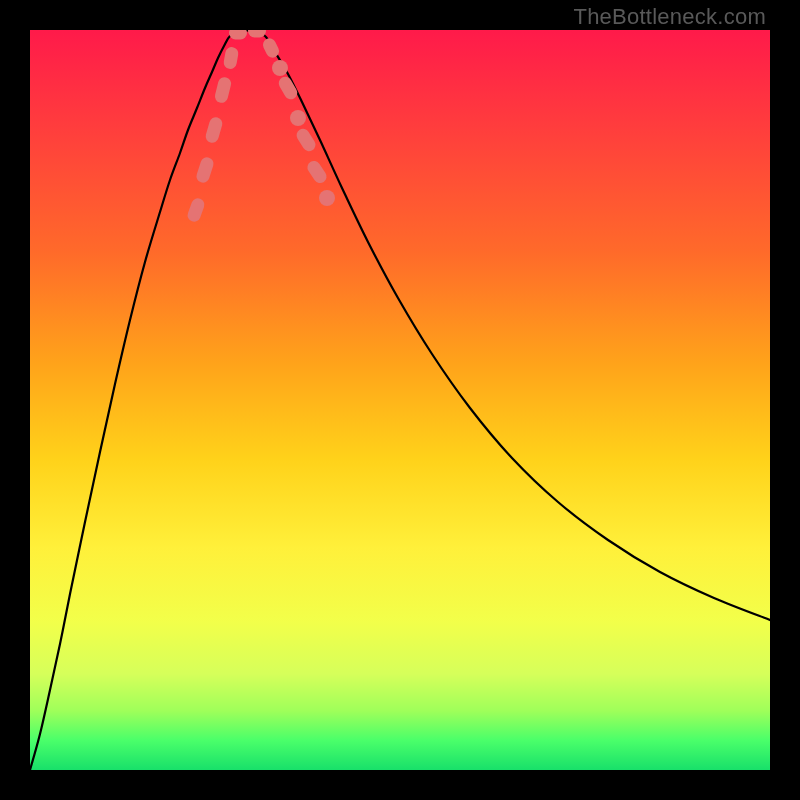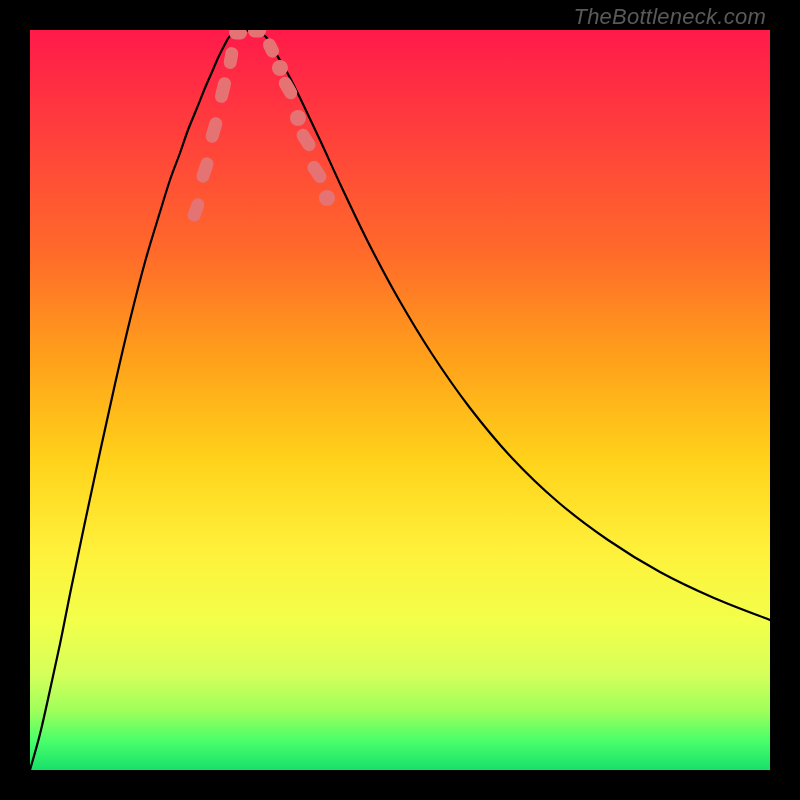--- a/index.html
+++ b/index.html
@@ -44,21 +44,20 @@
     );
   }
   .watermark {
     position: absolute;
     top: 4px;
     right: 34px;
     color: #595959;
     font-size: 22px;
     font-weight: 500;
     letter-spacing: 0.25px;
-    font-style: italic;
   }
   svg.curve-layer {
     position: absolute;
     inset: 0;
     width: 100%;
     height: 100%;
     overflow: visible;
   }
 </style>
 </head>

